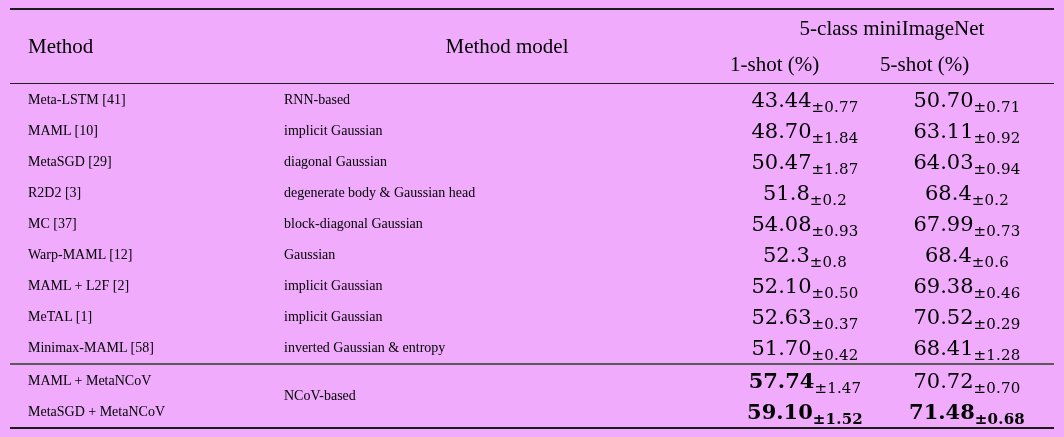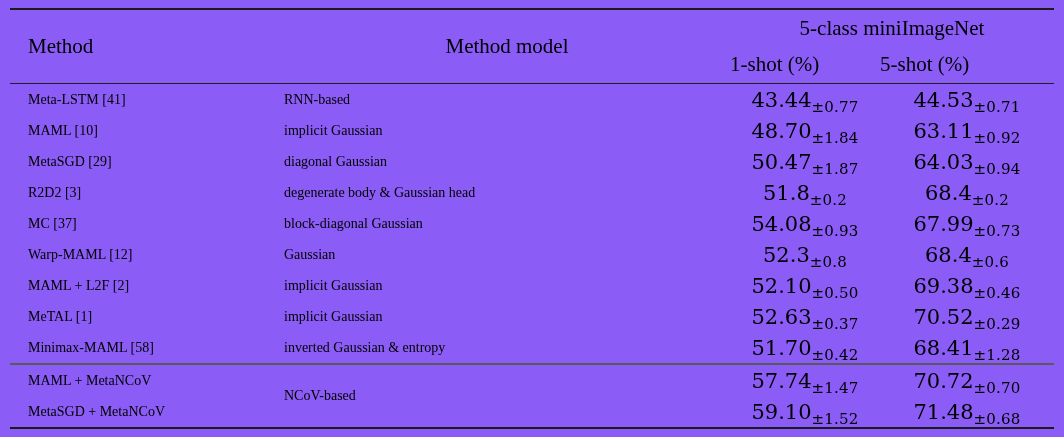--- a/index.html
+++ b/index.html
@@ -1,20 +1,20 @@
 <!DOCTYPE html>
 <html><head>
 <meta charset="utf-8">
 <style>
   html, body { margin: 0; padding: 0; background: #ffffff; }
   .page {
     position: relative;
     width: 1064px;
     height: 437px;
-    background: #8b5cf6;
+    background: #f0abfc;
     font-family: "Liberation Serif", serif;
     color: #000000;
     overflow: hidden;
   }
   table.results {
     border-collapse: collapse;
     table-layout: fixed;
     margin: 8px 0 0 10px;
     width: 1044px;
     border-top: 2.5px solid #1b1b1b;
@@ -49,21 +49,21 @@
     font-family: "DejaVu Serif", serif;
     font-size: 21px;
   }
   td.num sub {
     font-size: 15px;
     line-height: 0;
     vertical-align: -0.35em;
     letter-spacing: 0.2px;
   }
   tbody.highlight { border-top: 2px solid #5a5a5a; }
-  .b { font-weight: 400; }
+  .b { font-weight: 700; }
 </style>
 </head>
 <body>
 
 <div class="page">
   <table class="results">
     <colgroup>
       <col class="c-method">
         <col class="c-prior">
         <col class="c-one">
@@ -79,21 +79,21 @@
         <th class="th-shot">1-shot (%)</th>
         <th class="th-shot">5-shot (%)</th>
       </tr>
     </thead>
 
     <tbody>
       <tr>
         <td class="method">Meta-LSTM [41]</td>
         <td class="prior">RNN-based</td>
         <td class="num"><span>43.44</span><sub>±0.77</sub></td>
-        <td class="num"><span>44.53</span><sub>±0.71</sub></td>
+        <td class="num"><span>50.70</span><sub>±0.71</sub></td>
       </tr>
       <tr>
         <td class="method">MAML [10]</td>
         <td class="prior">implicit Gaussian</td>
         <td class="num"><span>48.70</span><sub>±1.84</sub></td>
         <td class="num"><span>63.11</span><sub>±0.92</sub></td>
       </tr>
       <tr>
         <td class="method">MetaSGD [29]</td>
         <td class="prior">diagonal Gaussian</td>

